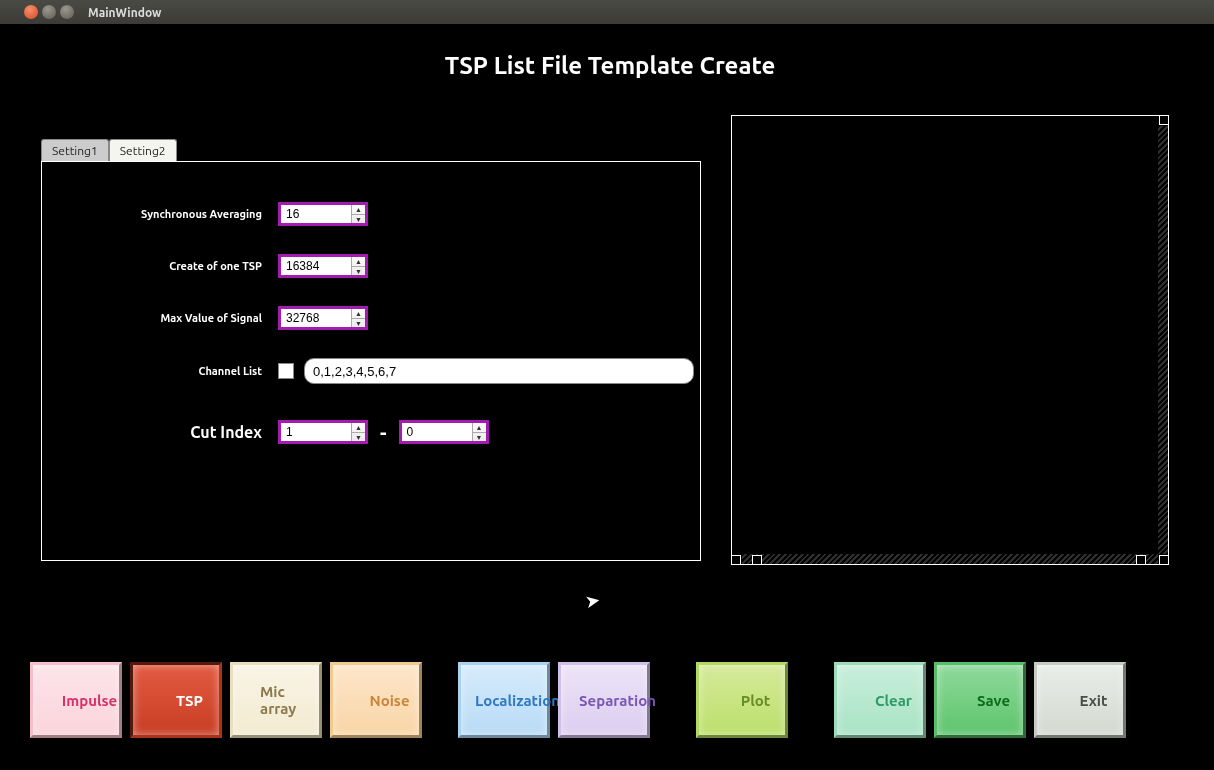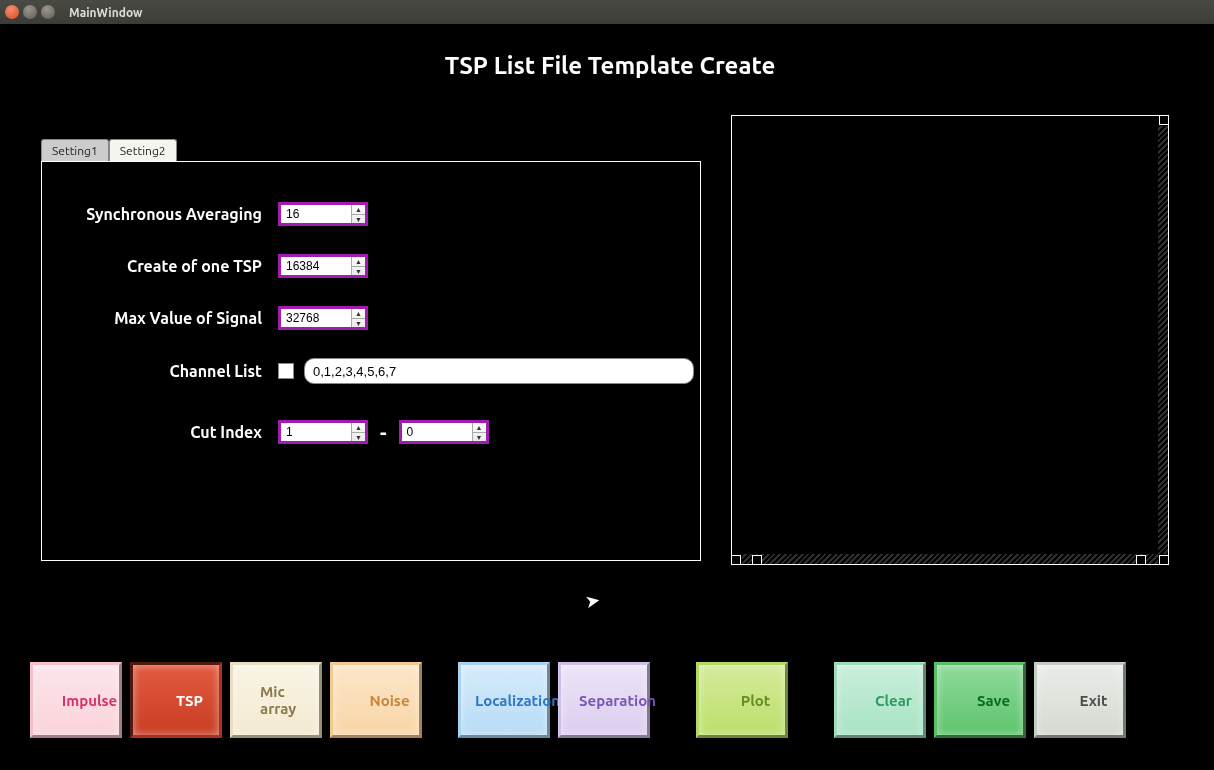--- a/index.html
+++ b/index.html
@@ -10,21 +10,21 @@
     height: 770px;
     overflow: hidden;
     position: relative;
   }
   
   .titlebar {
     height: 24px;
     background: linear-gradient(to bottom, #4a4a44 0%, #3c3b37 100%);
     display: flex;
     align-items: center;
-    padding-left: 5px;
+    padding-left: 24px;
     gap: 4px;
     color: #ddd;
     font-size: 12px;
     font-weight: bold;
   }
   .wbtn {
     width: 14px; height: 14px; border-radius: 50%;
     display: flex; align-items: center; justify-content: center;
     font-size: 8px; line-height: 1;
   }
@@ -85,21 +85,21 @@
   .form-row {
     display: flex;
     align-items: center;
     margin-bottom: 28px;
     padding-left: 40px;
   }
   .form-label {
     width: 180px;
     text-align: right;
     color: #fff;
-    font-size: 16px;
+    font-size: 11px;
     font-weight: bold;
     margin-right: 16px;
   }
   .spinbox {
     display: inline-flex;
     background: #fff;
     border: 3px solid #a21caf;
     height: 24px;
     width: 90px;
     align-items: stretch;

